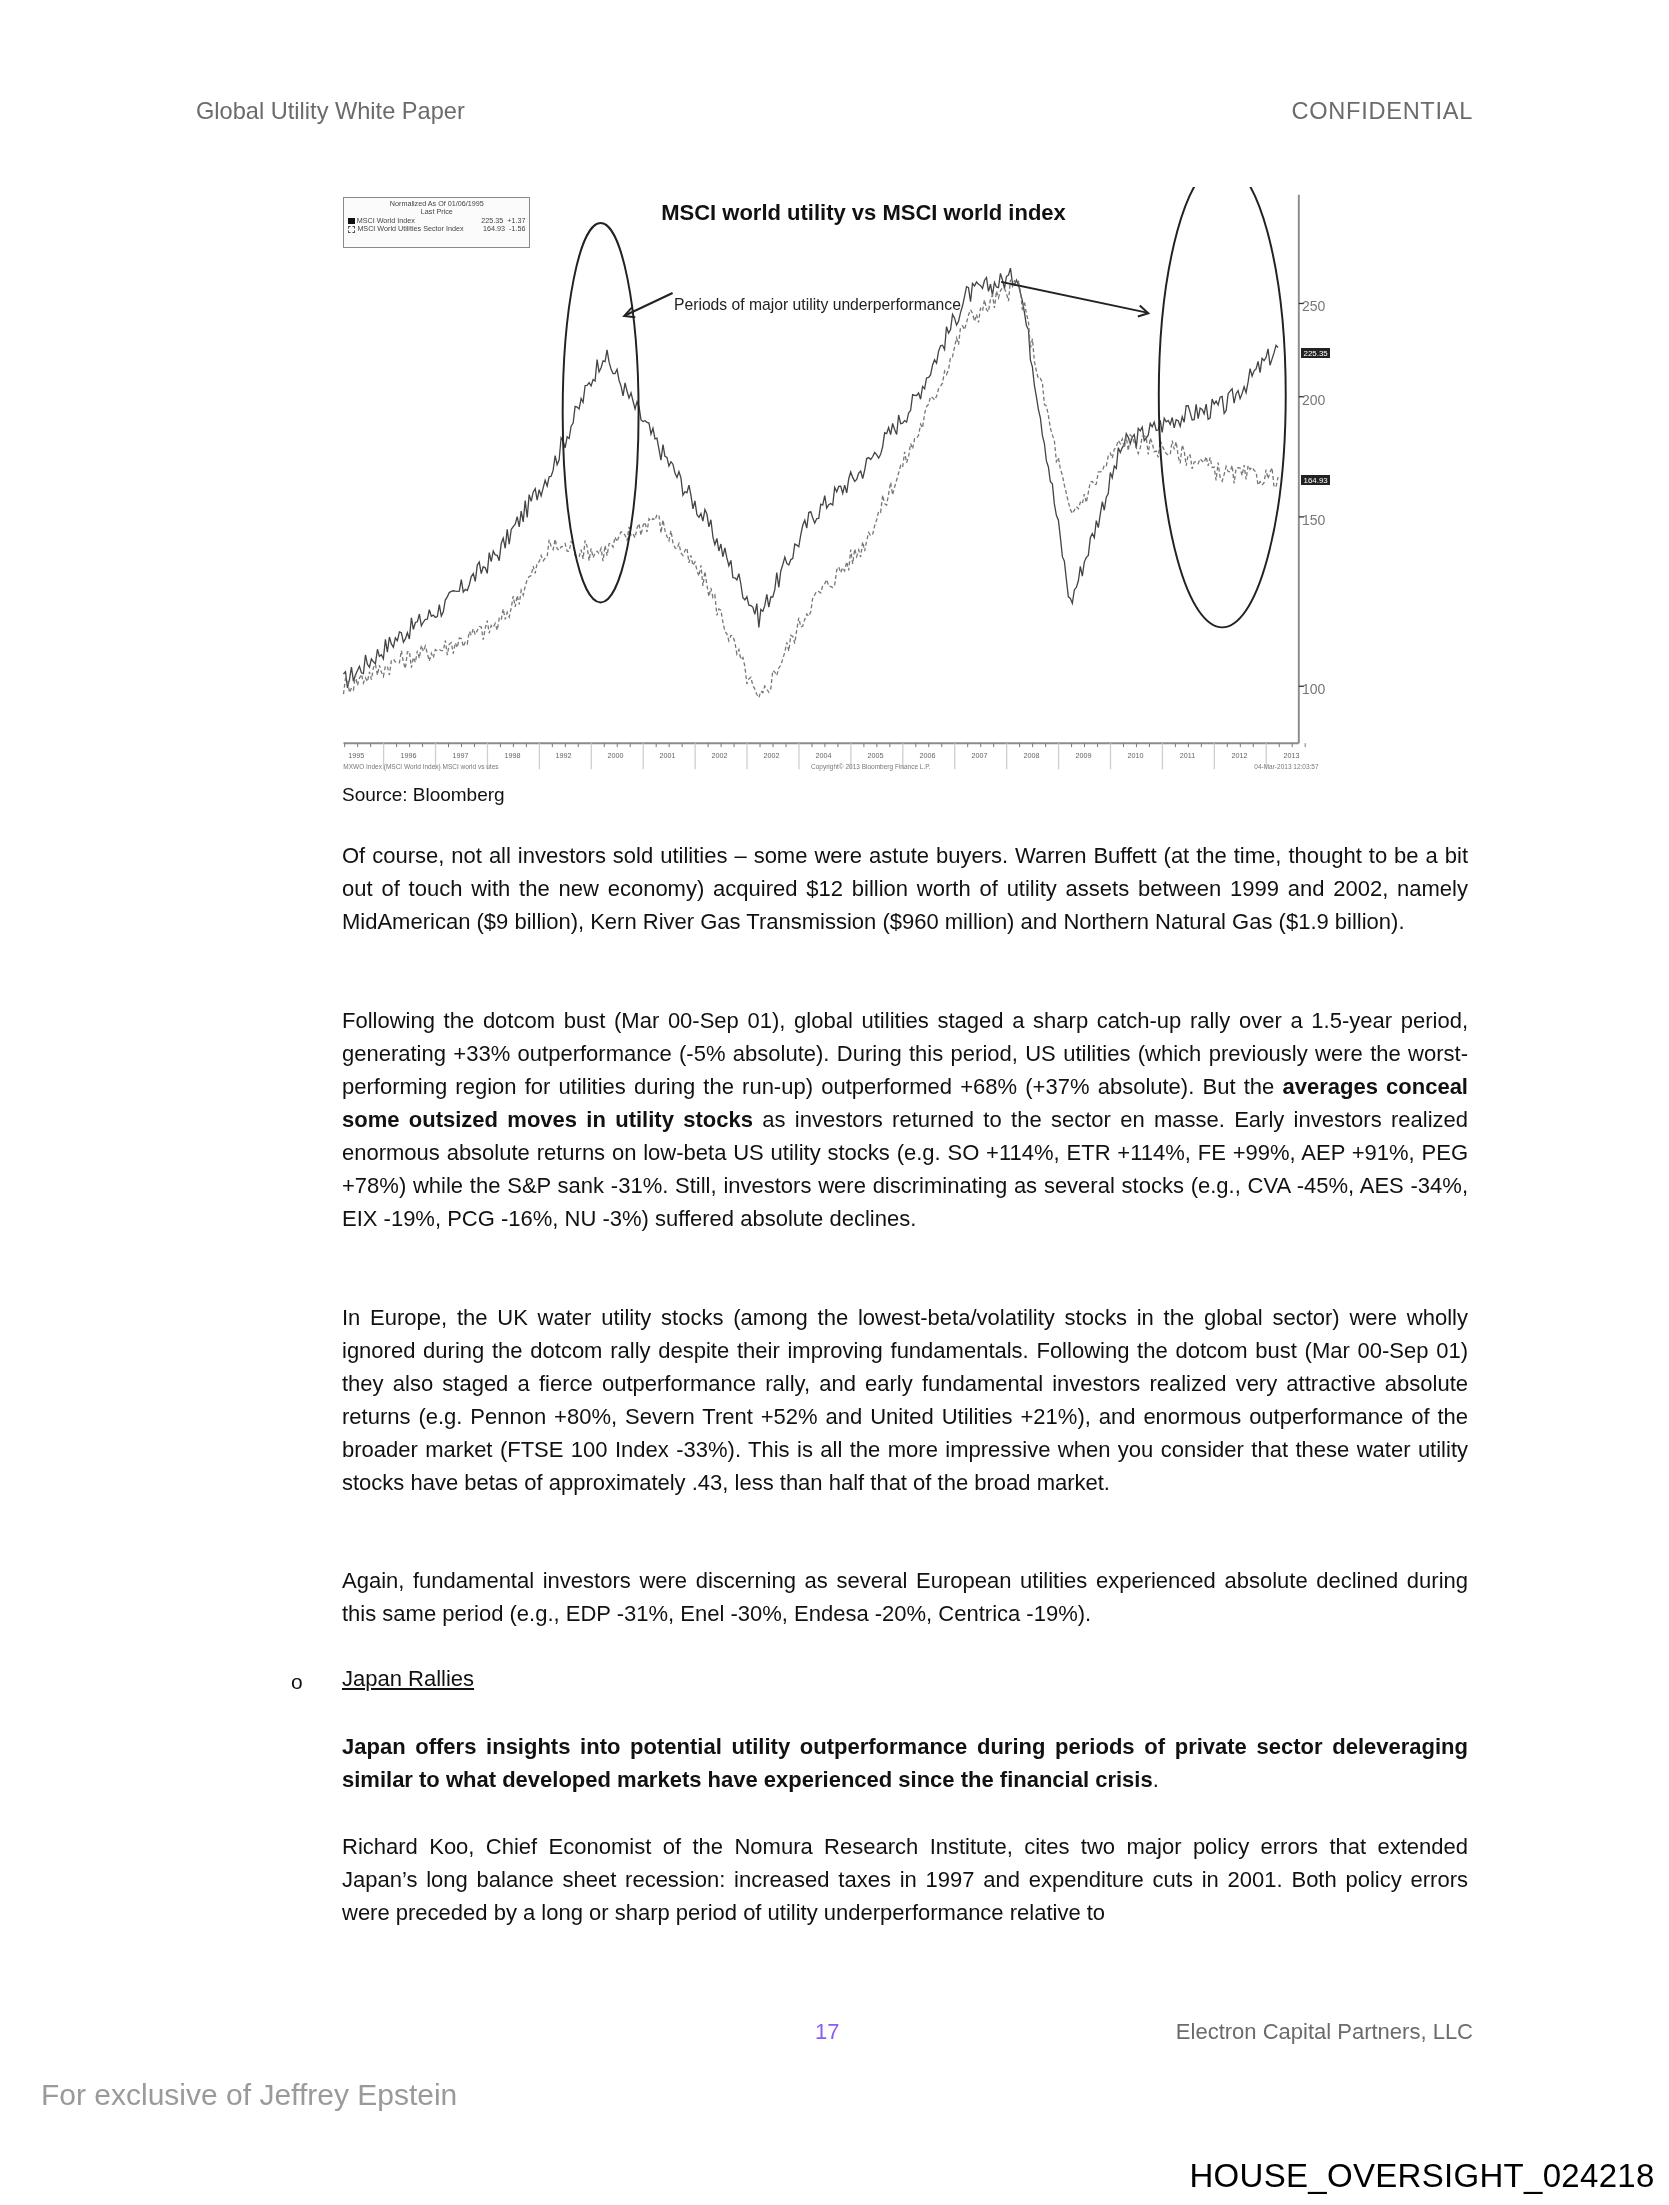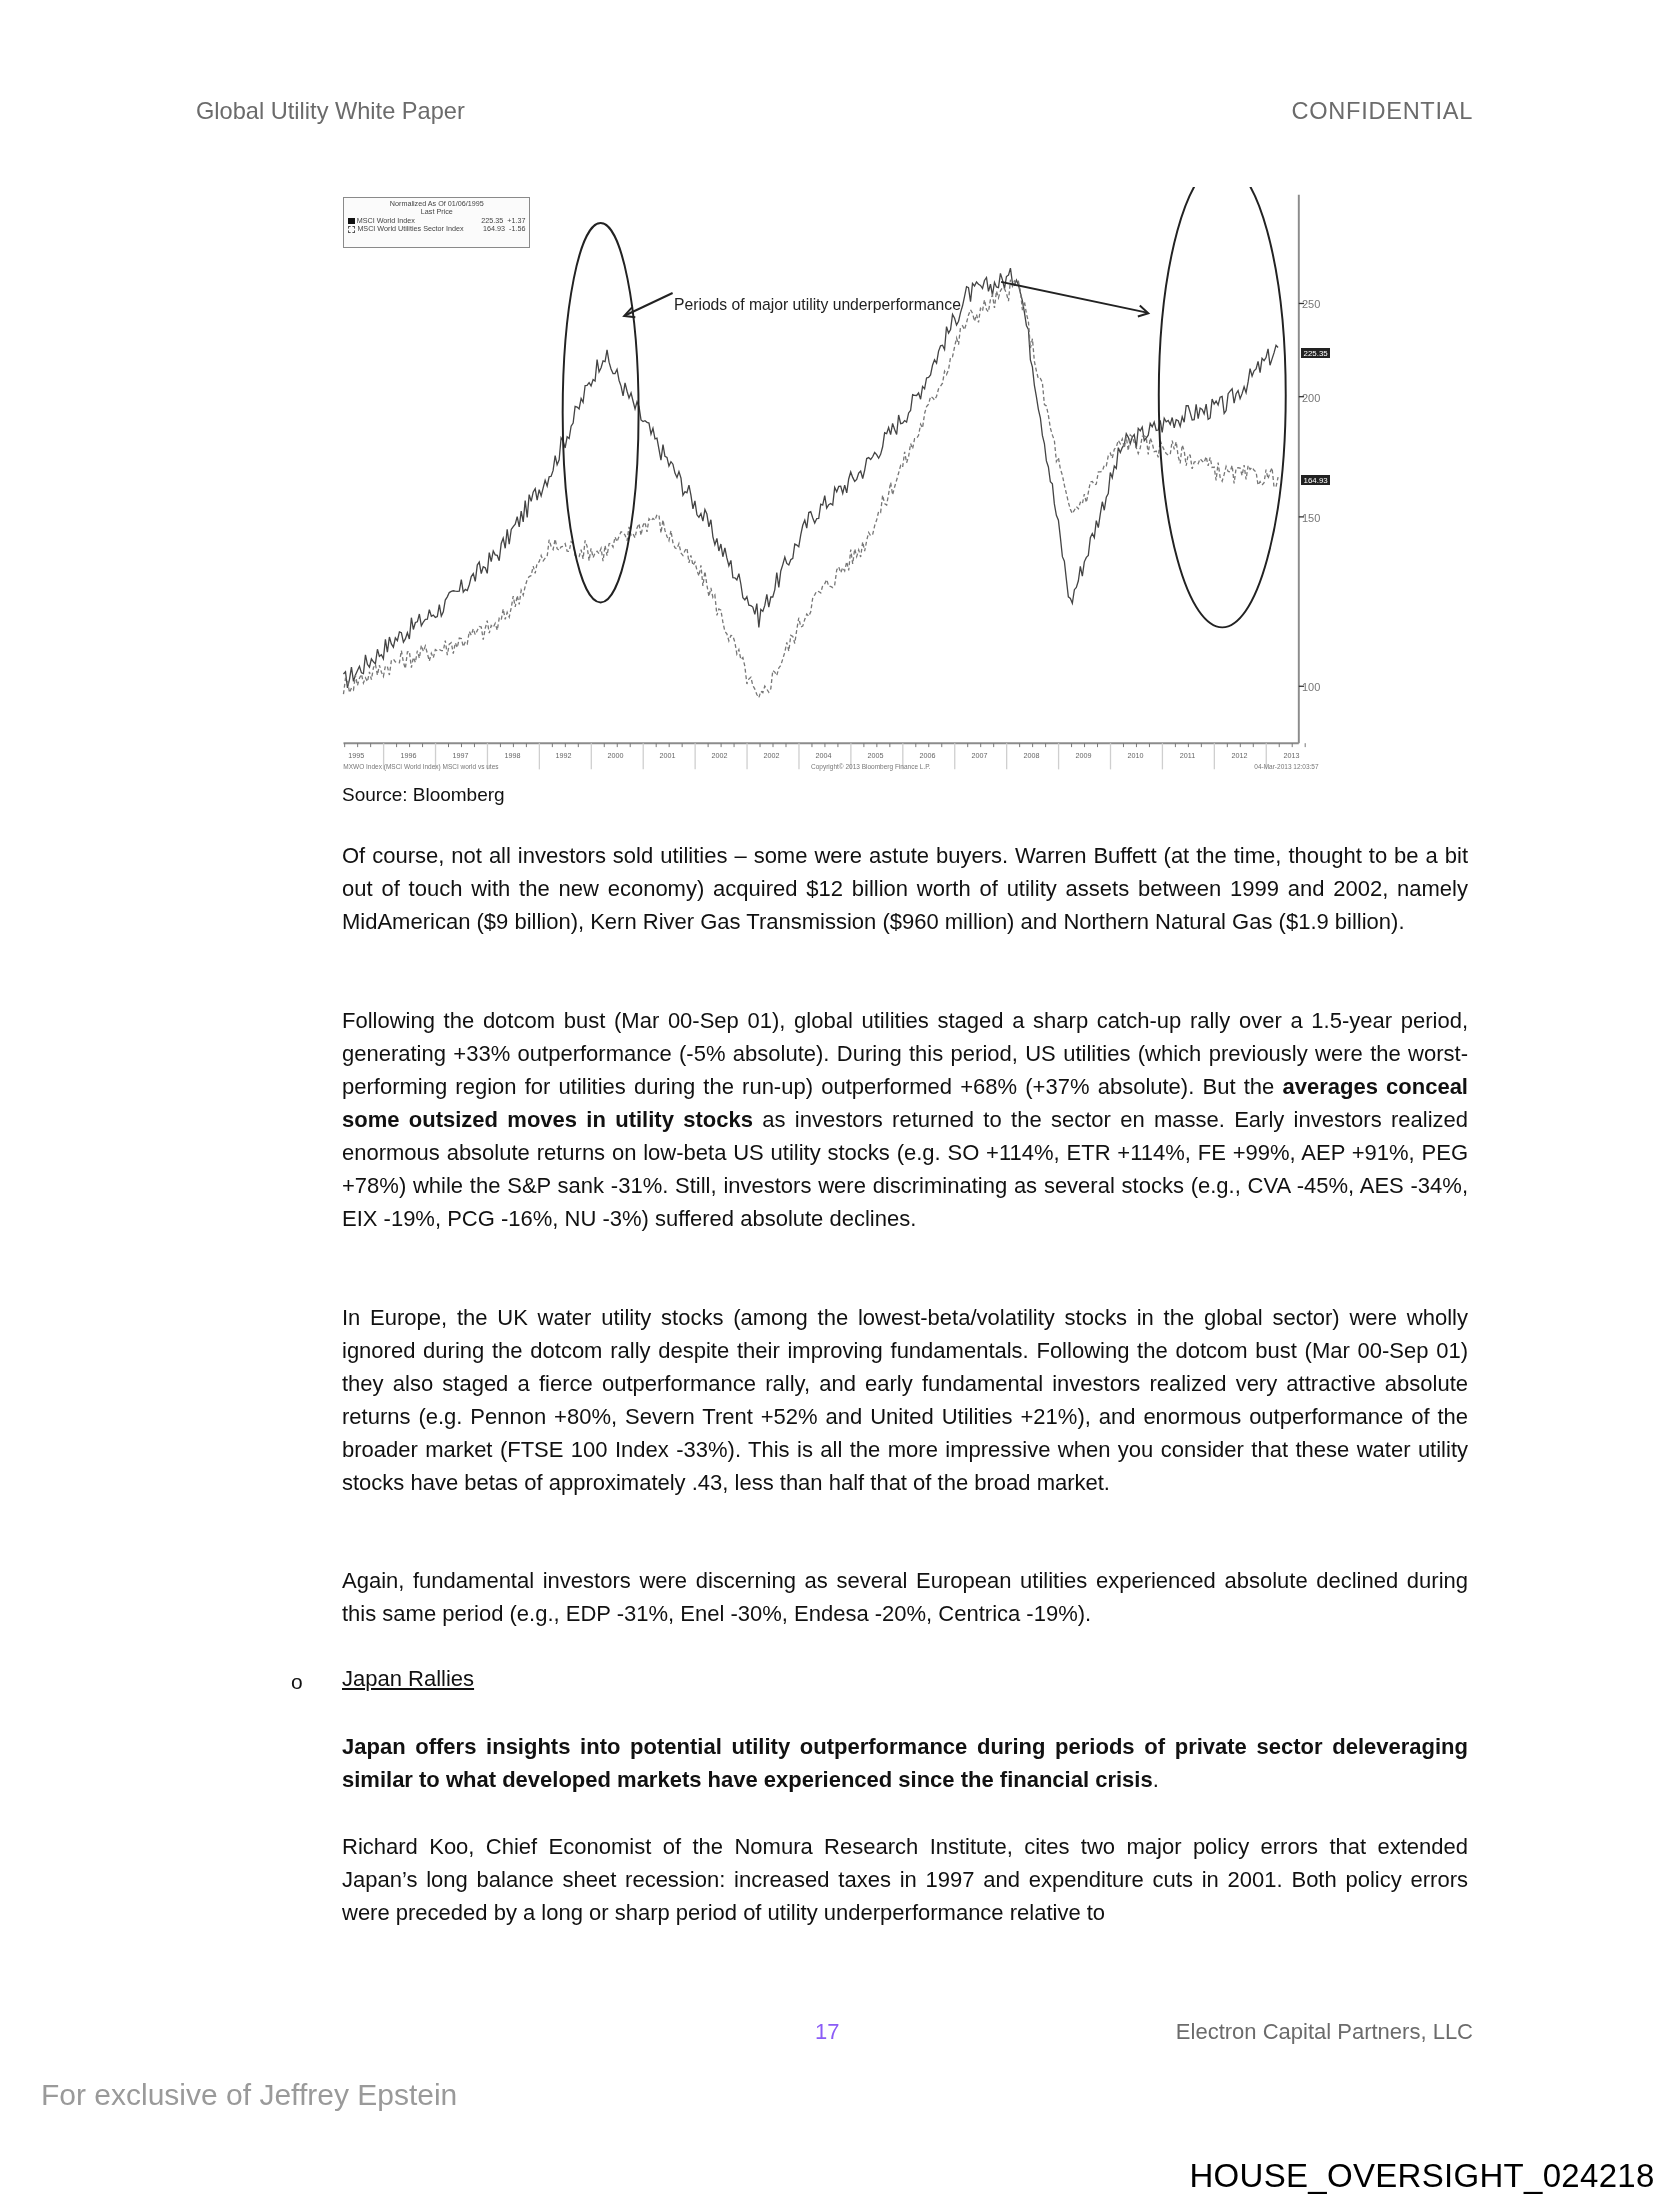--- a/index.html
+++ b/index.html
@@ -16,21 +16,21 @@
                 box-sizing: border-box; padding: 2px 3.9px; line-height: 8.5px; }
   .legend-box .lb-center { text-align: center; }
   .legend-box .lb-row { display: flex; justify-content: space-between; }
   .legend-box .sw { display: inline-block; width: 6.5px; height: 5.9px; margin-right: 2px; vertical-align: middle; }
   .legend-box .sw.solid { background: #111; }
   .legend-box .sw.dash { border: 0.7px dashed #555; width: 5.2px; height: 4.6px; }
   .chart-title { position: absolute; left: 0; right: 0; top: 13px; text-align: center;
                  font-size: 22px; font-weight: bold; color: #111; padding-left: 52px; }
   .annot { position: absolute; left: 334px; top: 97px; font-size: 15.7px; color: #222; margin-top: 12px; }
   .chart-svg { position: absolute; left: 0; top: 0; }
-  .ytick { position: absolute; left: 962px; font-size: 11px; color: #777; }
+  .ytick { position: absolute; left: 962px; font-size: 14px; color: #777; }
   .yflag { position: absolute; left: 961px; font-size: 7.9px; color: #fff; background: #222;
            padding: 0.7px 2.6px; }
   .xtick { position: absolute; top: 564px; font-size: 7.2px; color: #666; width: 39px; text-align: center; }
   .chart-foot-l { position: absolute; left: 3.3px; top: 576px; font-size: 6.5px; color: #777; }
   .chart-foot-m { position: absolute; left: 471px; top: 576px; font-size: 6.5px; color: #777; }
   .chart-foot-r { position: absolute; right: 16.4px; top: 576px; font-size: 6.5px; color: #777; }
   .source { position: absolute; left: 342px; top: 784px; font-size: 19px; color: #111; }
 
   
   .para { position: absolute; left: 342px; width: 1126px; font-size: 22px; line-height: 33px;
@@ -151,20 +151,21 @@
     <div class="lb-row">
       <span><span class="sw solid"></span><span>MSCI World Index</span></span>
       <span><span>225.35</span>&nbsp;&nbsp;<span>+1.37</span></span>
     </div>
     <div class="lb-row">
       <span><span class="sw dash"></span><span>MSCI World Utilities Sector Index</span></span>
       <span><span>164.93</span>&nbsp;&nbsp;<span>-1.56</span></span>
     </div>
   </div>
 
+  <div class="chart-title">MSCI world utility vs MSCI world index</div>
   <div class="annot">Periods of major utility underperformance</div>
 
   <div id="yticks">
       <div class="ytick" style="top: 494px;">100</div>
       <div class="ytick" style="top: 325px;">150</div>
       <div class="ytick" style="top: 205px;">200</div>
       <div class="ytick" style="top: 111px;">250</div>
     </div>
   <div class="yflag" style="top:161px">225.35</div>
   <div class="yflag" style="top:288px">164.93</div>

